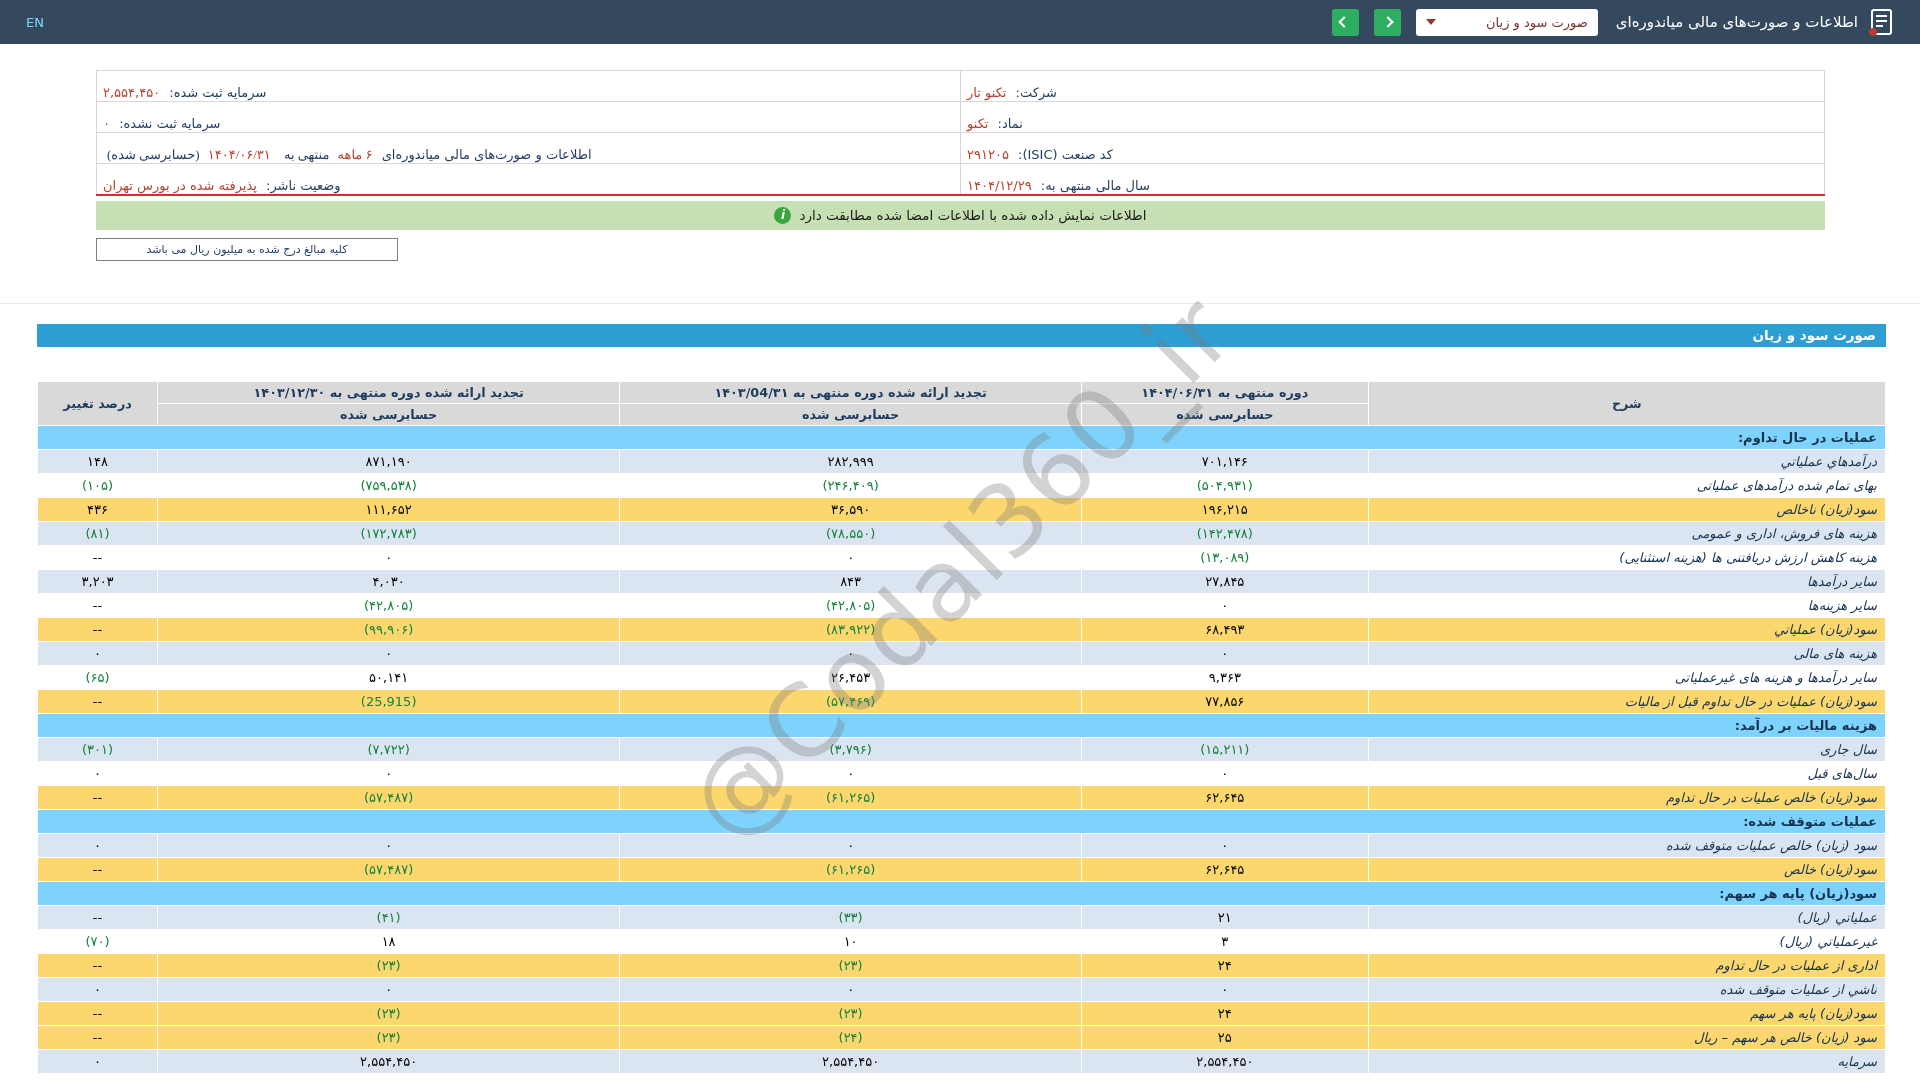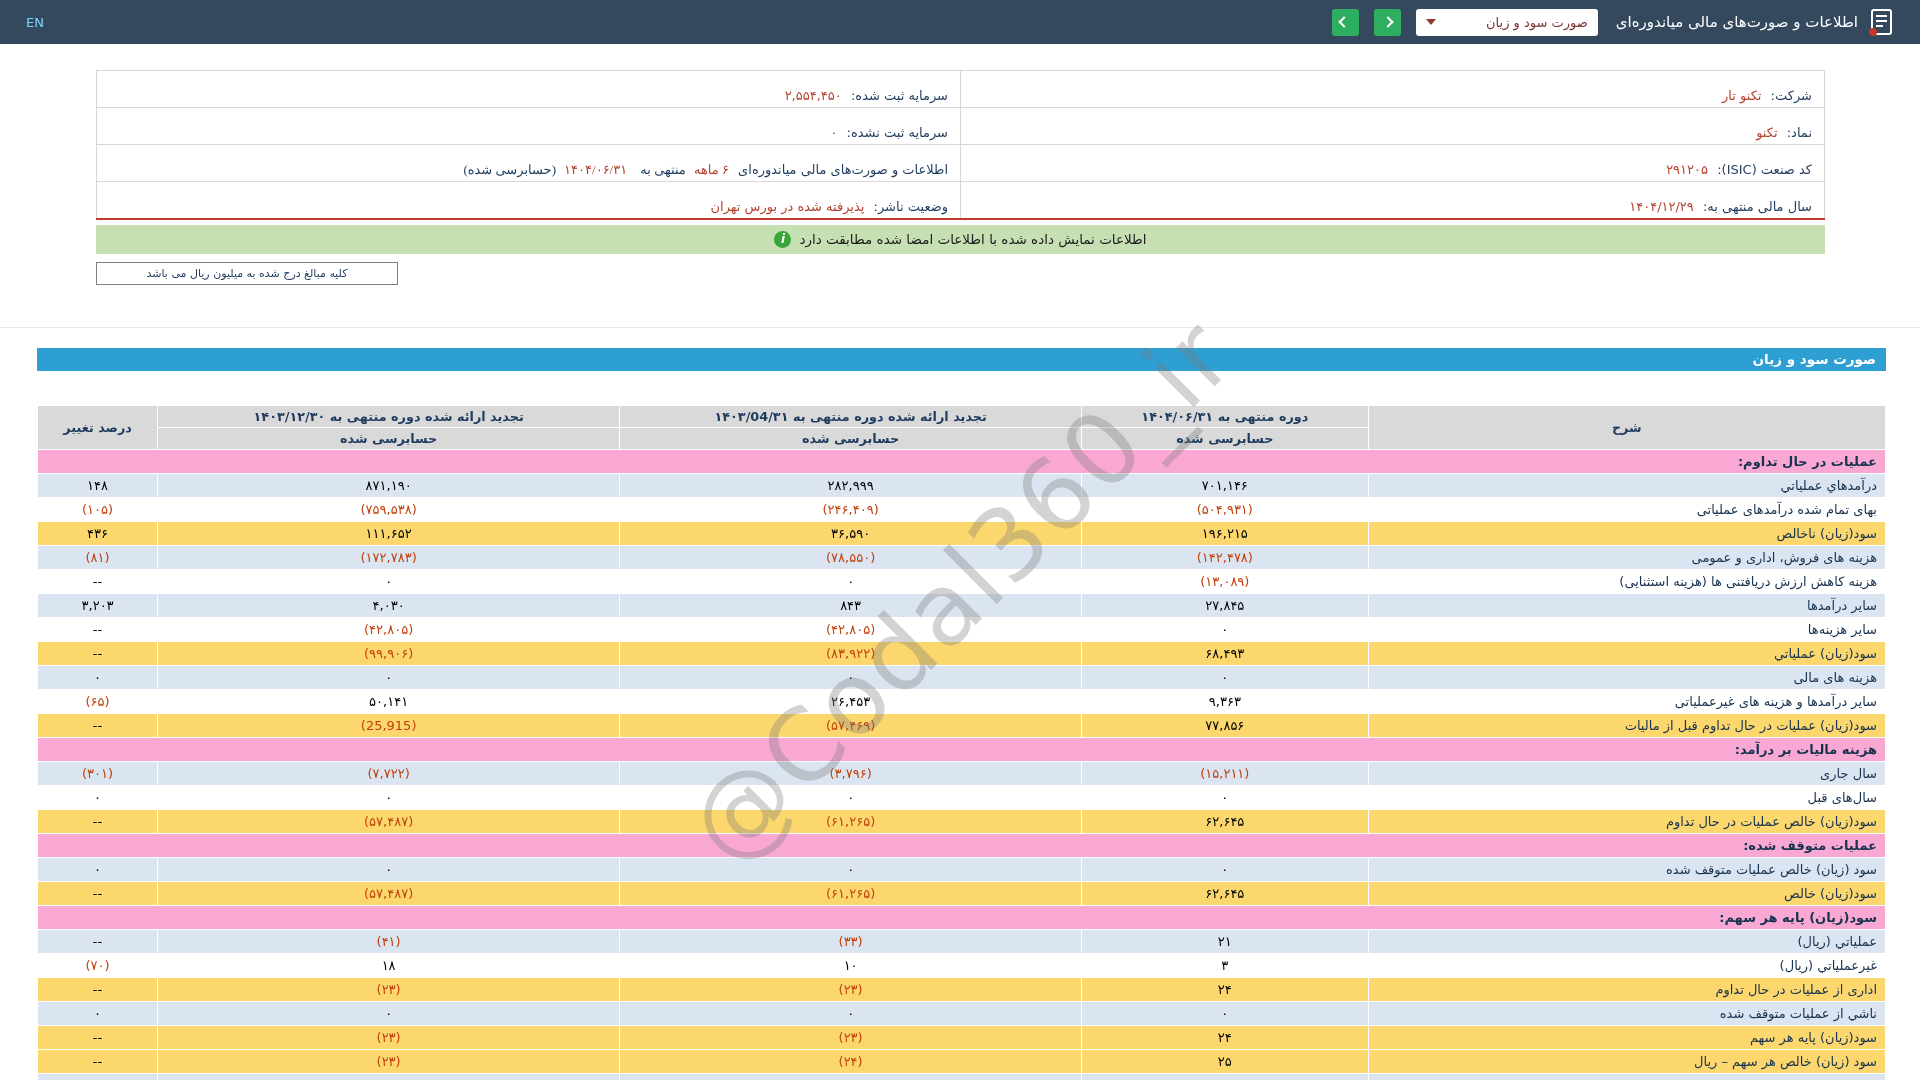--- a/index.html
+++ b/index.html
@@ -36,22 +36,22 @@
   }
   .chev { width: 8px; height: 8px; border-top: 2.5px solid #fff; border-right: 2.5px solid #fff; display: inline-block; }
   .chev.right { transform: rotate(45deg); margin-left: 2px; }
   .chev.left  { transform: rotate(-135deg); margin-right: 2px; }
   .lang-link { color: #7dd3fc; font-size: 13px; cursor: pointer; }
 
   
   .info-wrap { width: 1729px; margin: 26px 95px 0 0; }
   .company-table { width: 100%; border-collapse: collapse; }
   .company-table td {
-    border: 1px solid #d8d8d8; height: 37px; font-size: 13px;
-    padding: 13px 12px 0 6px; width: 50%; text-align: right; white-space: nowrap;
+    border: 1px solid #d8d8d8; height: 31px; font-size: 13px;
+    padding: 13px 12px 0 6px; width: 50%; text-align: left; white-space: nowrap;
   }
   .company-table tr:last-child td { border-bottom: 2px solid #c4372c; }
   .lbl { color: #1f3c5f; }
   .val { color: #b5432f; margin-right: 5px; }
   .seg { margin-left: 4px; font-family: Liberation Serif, serif; }
 
   .green-banner {
     margin-top: 5px; height: 29px; background: #c6e0b4;
     display: flex; align-items: center; justify-content: center; gap: 8px;
     font-size: 13.5px; color: #1c1c1c;
@@ -80,24 +80,24 @@
   }
   .table-gap { height: 34px; }
 
   .data-table { width: 100%; border-collapse: collapse; table-layout: fixed; }
   .data-table th, .data-table td { border: 1.5px solid #ffffff; overflow: hidden; white-space: nowrap; }
   .data-table th {
     background: #d9d9d9; color: #1f3c5f; font-weight: bold;
     font-size: 12.8px; height: 22px; padding: 0 4px; text-align: center;
   }
   .data-table td { font-size: 13px; height: 24px; padding: 0 8px; }
-  td.desc { text-align: right; color: #16324f; }
+  td.desc { text-align: right; color: #16324f; font-style: italic; }
   td.num  { text-align: center; color: #000000; }
-  td.num.neg { color: #c2410c; }
-  .row-section td { background: #f9a8d4; color: #16324f; font-weight: bold; text-align: right; }
+  td.num.neg { color: #15803d; }
+  .row-section td { background: #7dd3fc; color: #16324f; font-weight: bold; text-align: right; }
   .row-blue td   { background: #dbe5f1; }
   .row-white td  { background: #ffffff; }
   .row-yellow td { background: #fbd76e; }
 
   .watermark {
     position: absolute; left: 565px; top: 185px; z-index: 5;
     font-size: 100px; letter-spacing: 2px; color: rgba(120,120,120,0.33);
     transform: rotate(-45deg); pointer-events: none;
     direction: ltr; unicode-bidi: isolate;
   }

